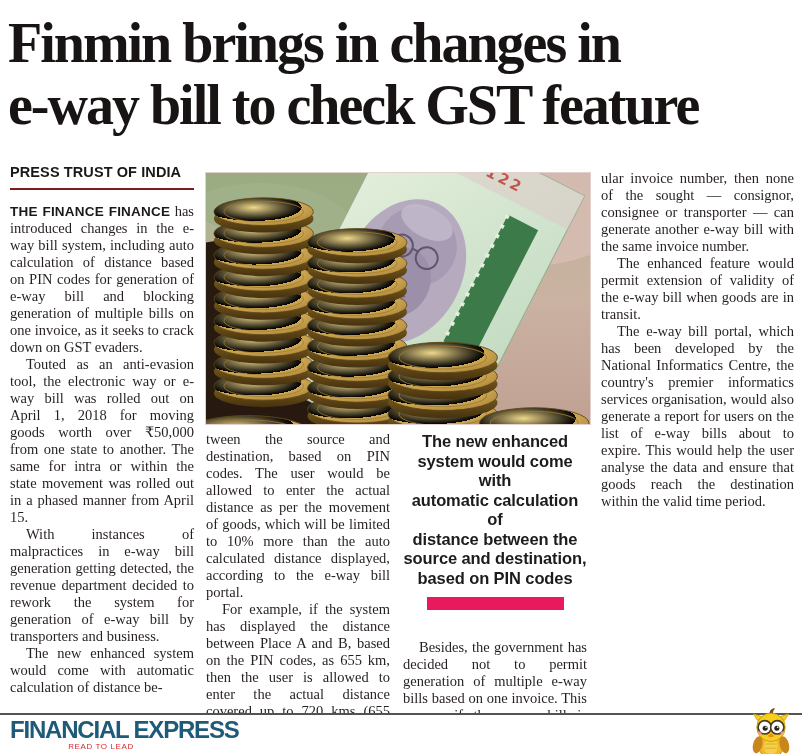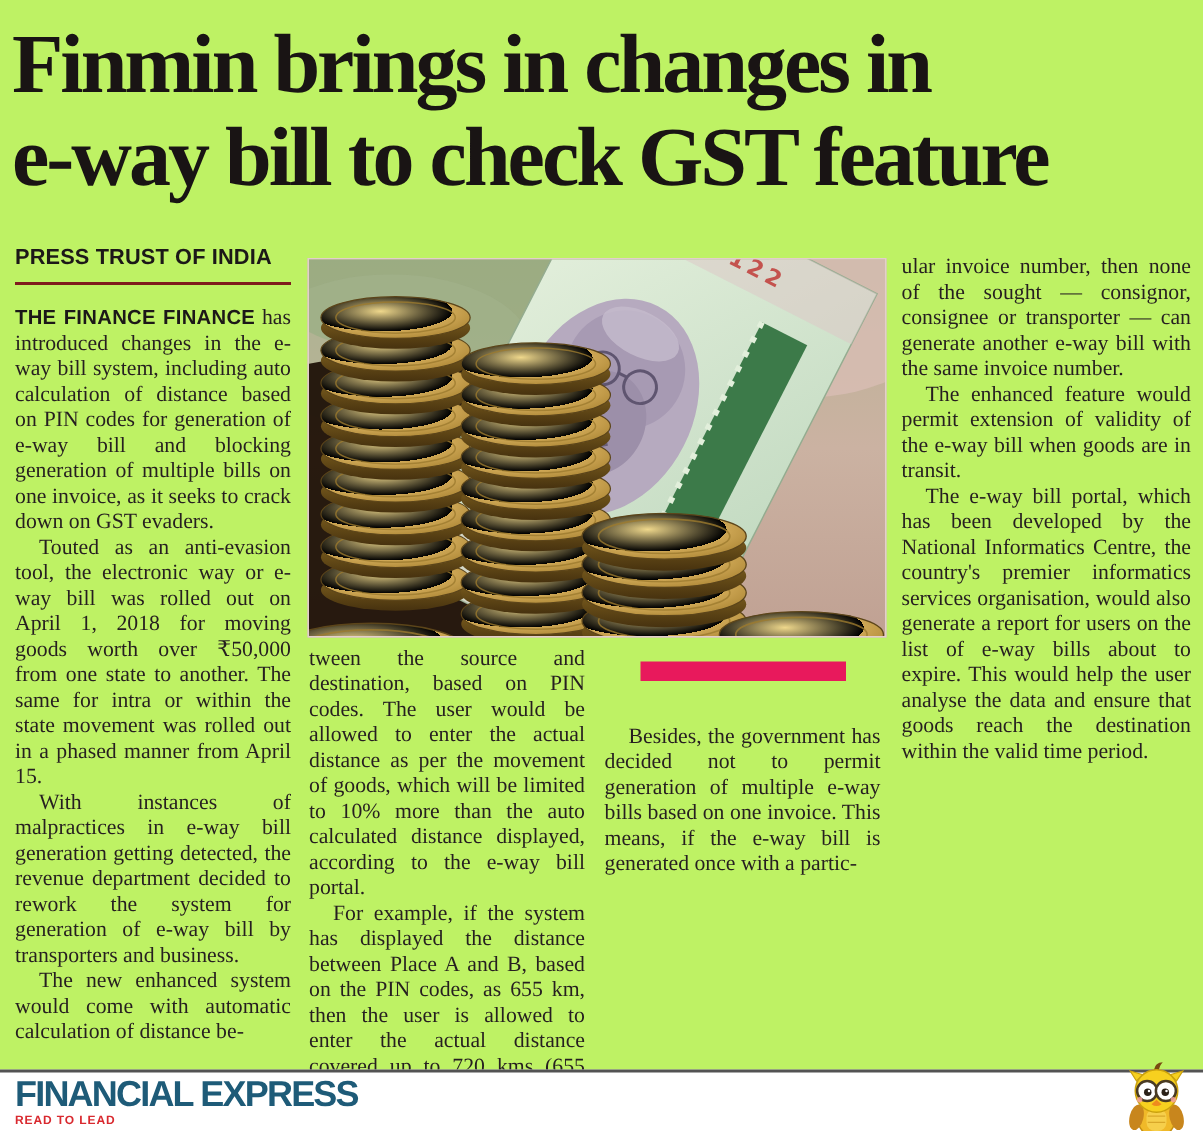--- a/index.html
+++ b/index.html
@@ -1,16 +1,16 @@
 <!DOCTYPE html>
 <html><head>
 <meta charset="utf-8">
 <style>
   html,body{margin:0;padding:0;background:#ddd;}
-  .page{position:relative;width:802px;height:754px;background:#bef264;overflow:hidden;
+  .page{position:relative;width:802px;height:754px;background:#ffffff;overflow:hidden;
         font-family:"Liberation Serif","DejaVu Serif",serif;}
   
   .headline{position:absolute;left:8px;top:12px;width:788px;margin:0;
             font-family:"Liberation Serif","DejaVu Serif",serif;
             font-weight:bold;font-size:56px;line-height:62px;letter-spacing:-2px;
             color:#191414;}
   .headline .hl{display:block;white-space:nowrap;}
   
   .col{position:absolute;}
   .col1{left:10px;top:163px;width:184px;}
@@ -34,22 +34,22 @@
              font-size:16.5px;line-height:19.5px;text-align:center;color:#1d1b1d;
              white-space:pre-line;letter-spacing:-.1px;}
   .pq-bar{width:137px;height:13px;margin:9px auto 0;background:#e8195c;}
   .col3 p.body{margin-top:29px;}
   
   .footer{position:absolute;left:0;top:713px;width:802px;height:41px;background:#ffffff;
           border-top:2px solid #535353;box-sizing:border-box;}
   .fe-logo{position:absolute;left:10px;top:3px;width:182px;}
   .fe-brand{font-family:"Liberation Sans","DejaVu Sans",sans-serif;font-weight:bold;
             font-size:24px;line-height:24px;letter-spacing:-1.2px;color:#1e5b78;white-space:nowrap;}
-  .fe-tagline{font-family:"Liberation Sans","DejaVu Sans",sans-serif;font-weight:bold;
-              font-size:8px;letter-spacing:.6px;color:#d9292f;text-align:left;margin-top:0px;}
+  .fe-tagline{font-family:"Liberation Sans","DejaVu Sans",sans-serif;font-weight:normal;
+              font-size:8px;letter-spacing:.6px;color:#d9292f;text-align:center;margin-top:0px;}
   .fe-meta{position:absolute;left:192px;top:2px;font-family:"DejaVu Sans Mono","Liberation Mono",monospace;
            font-size:13.5px;line-height:17px;color:#3d3d3d;}
   .fe-meta .url{color:#3d3d3d;text-decoration:none;display:block;}
   .owl{position:absolute;right:6px;top:-8px;width:50px;height:54px;}
 </style>
 </head>
 <body>
 
 <div class="page">
 
@@ -150,20 +150,26 @@
       </g>
     </svg>
   </figure>
 
   <div class="col col2">
     <p class="body">tween the source and destination, based on PIN codes. The user would be allowed to enter the actual distance as per the movement of goods, which will be limited to 10% more than the auto calculated distance displayed, according to the e-way bill portal.</p>
     <p class="body indent">For example, if the system has displayed the distance between Place A and B, based on the PIN codes, as 655 km, then the user is allowed to enter the actual distance covered up to 720 kms (655 km + 65 km).</p>
   </div>
 
   <div class="col col3">
+    <div class="pullquote">The new enhanced
+system would come with
+automatic calculation of
+distance between the
+source and destination,
+based on PIN codes</div>
     <div class="pq-bar" style="background: rgb(232, 25, 92);"></div>
     <p class="body indent">Besides, the government has decided not to permit generation of multiple e-way bills based on one invoice. This means, if the e-way bill is generated once with a partic-</p>
   </div>
 
   <div class="col col4">
     <p class="body">ular invoice number, then none of the sought — consignor, consignee or transporter — can generate another e-way bill with the same invoice number.</p>
     <p class="body indent">The enhanced feature would permit extension of validity of the e-way bill when goods are in transit.</p>
     <p class="body indent">The e-way bill portal, which has been developed by the National Informatics Centre, the country's premier informatics services organisation, would also generate a report for users on the list of e-way bills about to expire. This would help the user analyse the data and ensure that goods reach the destination within the valid time period.</p>
   </div>
 

